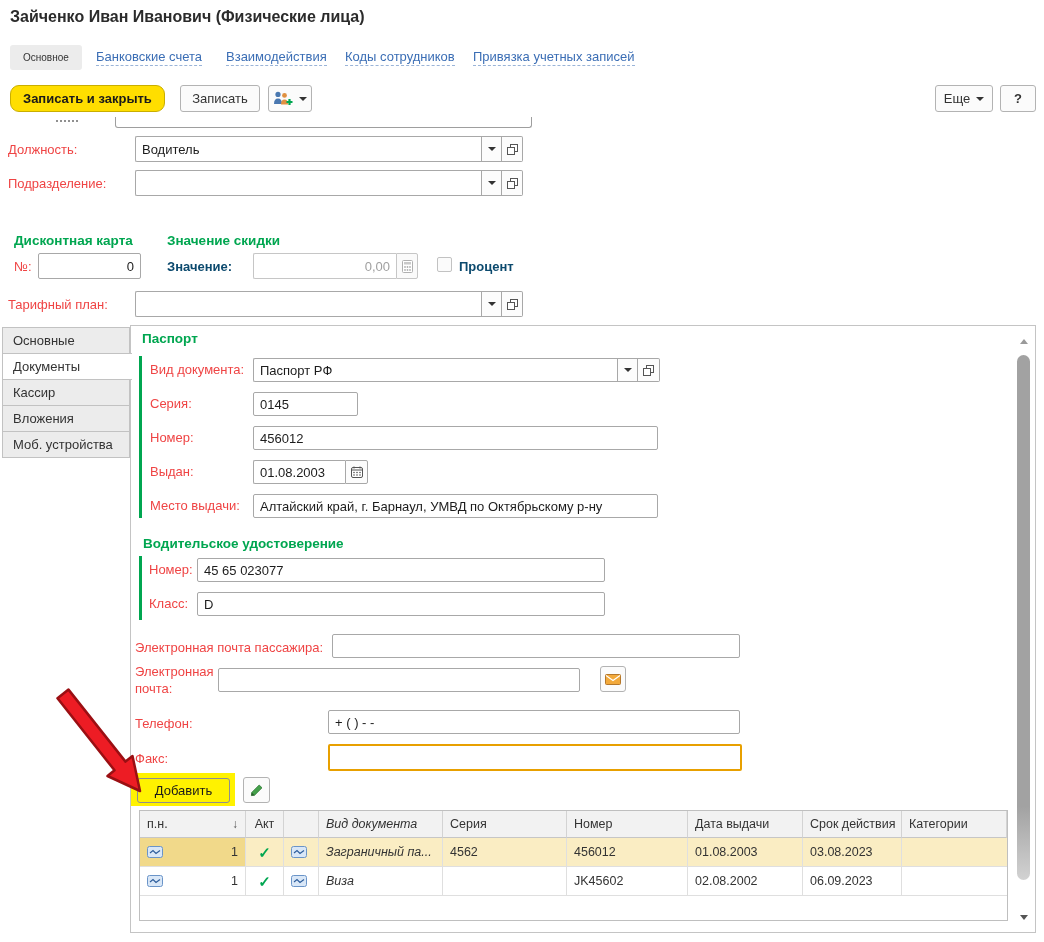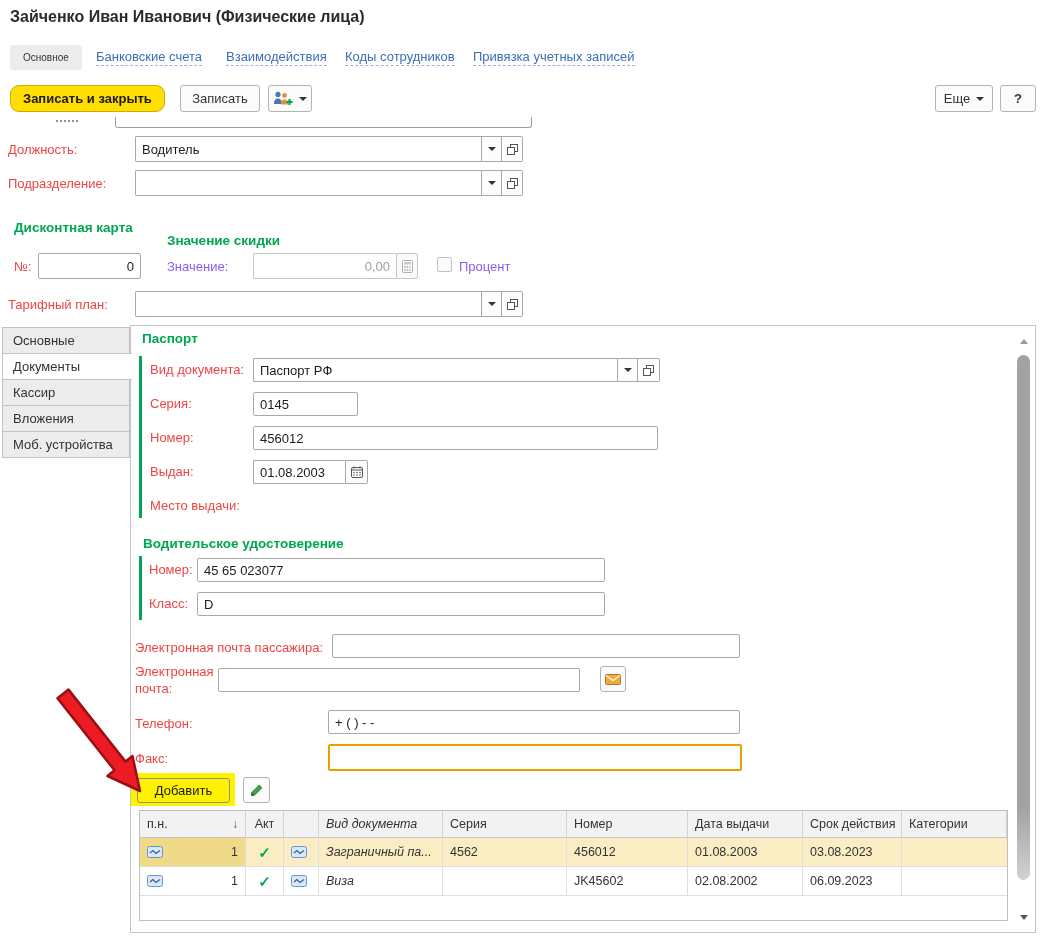--- a/index.html
+++ b/index.html
@@ -1,20 +1,20 @@
 <!DOCTYPE html>
 <html><head>
 <meta charset="utf-8">
 <style>
   html,body{margin:0;padding:0;background:#fff;}
   #screen{position:relative;width:1044px;height:942px;background:#fff;overflow:hidden;
           font-family:"Liberation Sans",sans-serif;font-size:13px;color:#333;}
   .abs{position:absolute;}
   .lbl{position:absolute;font-size:13px;color:#ef4444;white-space:nowrap;}
-  .dim{color:#8b5cf6;}
+  .dim{color:#0c4a6e;font-weight:bold;}
   .inp{position:absolute;background:#fff;border:1px solid #A8A8A8;border-radius:2px;
        font-size:13px;color:#1c1c1c;display:flex;align-items:center;padding:0 6px;
        height:24px;box-sizing:border-box;white-space:nowrap;overflow:hidden;}
   .inp.tall{height:26px;}
   .inp.num{justify-content:flex-end;}
   .combo{position:absolute;display:flex;height:24px;box-sizing:border-box;}
   .combo.tall{height:26px;padding-left:20px;}
   .combo .ci{flex:1;background:#fff;border:1px solid #A8A8A8;border-right:none;
              border-radius:2px 0 0 2px;display:flex;align-items:center;padding:0 6px;
              font-size:13px;color:#1c1c1c;box-sizing:border-box;white-space:nowrap;overflow:hidden;}
@@ -136,21 +136,21 @@
         <span class="caret"></span>
       </div>
     <div class="cb">
       <svg width="11" height="11">
         <rect x="3.5" y="0.5" width="7" height="7" fill="#fff" stroke="#555"></rect>
         <rect x="0.5" y="3.5" width="7" height="7" fill="#fff" stroke="#555"></rect>
       </svg>
     </div>
   </div>
 
-  <div class="sechdr" style="left:14px;top:220px;">Дисконтная карта</div>
+  <div class="sechdr" style="left:14px;top:233px;">Дисконтная карта</div>
   <div class="sechdr" style="left:167px;top:233px;">Значение скидки</div>
 
   <div class="lbl" style="left:14px;top:259px;">№:</div>
   <div class="inp tall num" style="left:38px;top:253px;width:103px;">0</div>
 
   <div class="lbl dim" style="left:167px;top:259px;">Значение:</div>
   <div class="combo tall disabled" style="left:233px;top:253px;width:185px;">
     <div class="ci" style="justify-content:flex-end;">0,00</div>
     <div class="cb" style="width:22px;">
       <svg width="11" height="13">
@@ -225,20 +225,21 @@
           <circle cx="6" cy="6.5" r="0.8" fill="#555"></circle>
           <circle cx="9" cy="6.5" r="0.8" fill="#555"></circle>
         <circle cx="3" cy="9" r="0.8" fill="#555"></circle>
           <circle cx="6" cy="9" r="0.8" fill="#555"></circle>
           <circle cx="9" cy="9" r="0.8" fill="#555"></circle>
       </svg>
     </div>
   </div>
 
   <div class="lbl" style="left:150px;top:498px;">Место выдачи:</div>
+  <div class="inp" style="left:253px;top:494px;width:405px;">Алтайский край, г. Барнаул, УМВД по Октябрьскому р-ну</div>
 
   <div class="sechdr" style="left:143px;top:536px;">Водительское удостоверение</div>
   <div class="gbar" style="left:139px;top:556px;height:64px;"></div>
 
   <div class="lbl" style="left:149px;top:562px;">Номер:</div>
   <div class="inp" style="left:197px;top:558px;width:408px;">45 65 023077</div>
 
   <div class="lbl" style="left:149px;top:596px;">Класс:</div>
   <div class="inp" style="left:197px;top:592px;width:408px;">D</div>
 

